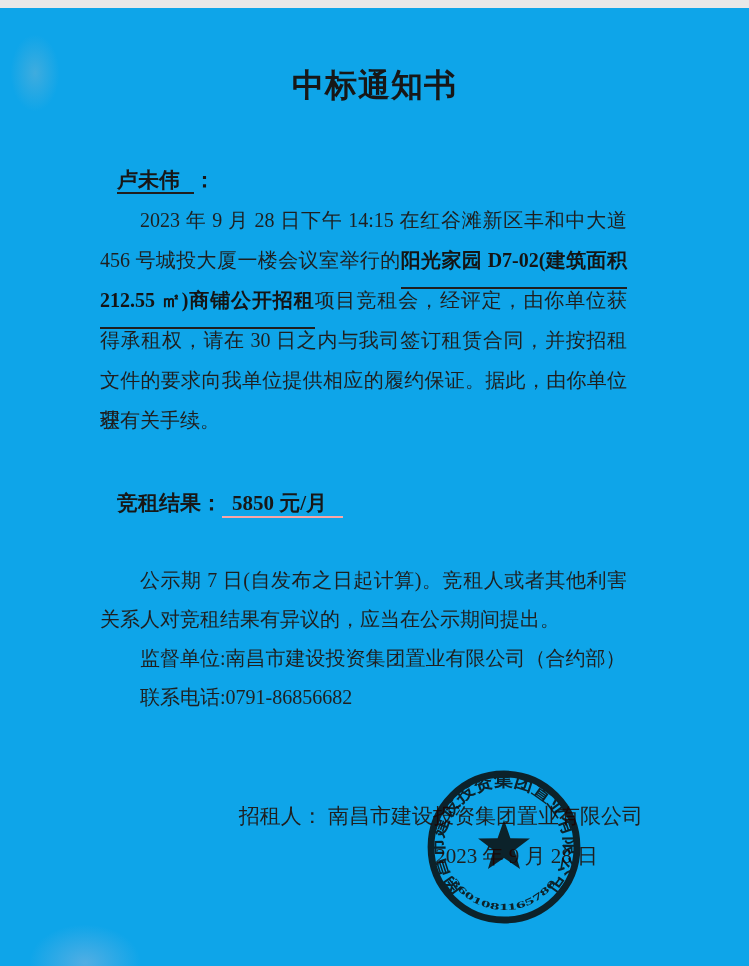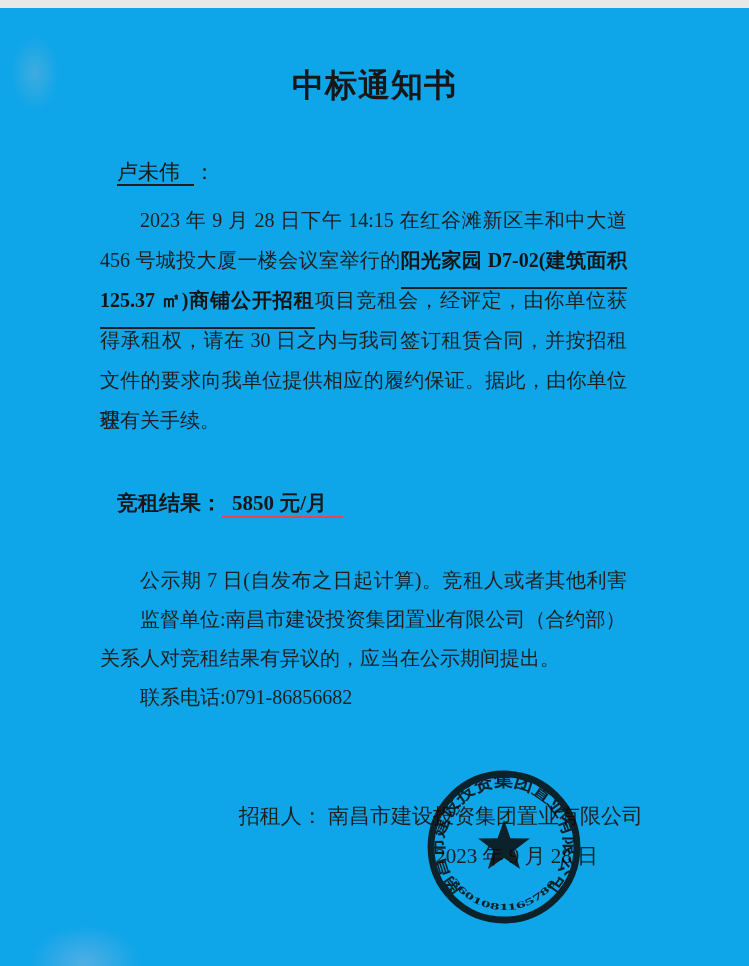--- a/index.html
+++ b/index.html
@@ -23,38 +23,38 @@
     background:radial-gradient(closest-side,rgba(235,195,215,.30),rgba(235,195,215,0) 70%);
     pointer-events:none;
   }
   .title{
     position:absolute;top:56px;left:0;width:749px;
     text-align:center;
     font-size:32px;font-weight:700;letter-spacing:1px;
     color:#171717;
   }
   .salutation{
-    position:absolute;top:144px;left:117px;height:40px;line-height:40px;
-    font-size:21px;font-weight:400;color:#171717;
+    position:absolute;top:152px;left:117px;height:40px;line-height:40px;
+    font-size:21px;font-weight:700;color:#171717;
   }
   .u-name{border-bottom:2px solid #1f1f1f;padding-right:14px;padding-bottom:0px;}
   .body-block{position:absolute;left:100px;width:527px;font-size:20px;}
   .para1{top:192px;}
   .para2{top:553px;line-height:39px;}
   .line{height:40px;line-height:40px;white-space:nowrap;}
   .para2 .line{height:39px;line-height:39px;}
   .jline{white-space:normal;text-align:justify;text-align-last:justify;}
   .indent{padding-left:40px;}
   .jline.indent{width:487px;}
   .em-seg{font-weight:700;border-bottom:2px solid #1f1f1f;padding-bottom:16px;color:#141414;}
   .result-line{
     position:absolute;top:475px;left:117px;height:40px;line-height:40px;
     font-size:21px;font-weight:700;color:#171717;white-space:pre;
   }
-  .u-value{border-bottom:2px solid #ef4444;padding:0 16px 1px 10px;}
+  .u-value{border-bottom:2px solid #fca5a5;padding:0 16px 1px 10px;}
   .footer-lessor{
     position:absolute;top:788px;right:106px;height:40px;line-height:40px;
     font-size:21px;color:#1f1f1f;white-space:pre;
   }
   .footer-date{
     position:absolute;top:828px;right:151px;height:40px;line-height:40px;
     font-size:21px;color:#1f1f1f;white-space:pre;
   }
   .seal{
     position:absolute;left:420px;top:755px;width:168px;height:168px;
@@ -71,32 +71,32 @@
   <div class="smudge-tl"></div>
   <div class="smudge-bl"></div>
 
   <div class="title">中标通知书</div>
 
   <div class="salutation"><span class="u-name">卢未伟</span><span>：</span></div>
 
   <div class="body-block para1">
     <div class="line jline indent"><span>2023 年 9 月 28 日下午 14:15 在红谷滩新区丰和中大道</span></div>
     <div class="line jline"><span>456 号城投大厦一楼会议室举行的</span><span class="em-seg">阳光家园 D7-02(建筑面积</span></div>
-    <div class="line jline"><span class="em-seg">125.37 ㎡)商铺公开招租</span><span>项目竞租会，经评定，由你单位获</span></div>
+    <div class="line jline"><span class="em-seg">212.55 ㎡)商铺公开招租</span><span>项目竞租会，经评定，由你单位获</span></div>
     <div class="line jline"><span>得承租权，请在 30 日之内与我司签订租赁合同，并按招租</span></div>
     <div class="line jline"><span>文件的要求向我单位提供相应的履约保证。据此，由你单位获</span></div>
     <div class="line"><span>理有关手续。</span></div>
   </div>
 
   <div class="result-line"><span>竞租结果：</span><span class="u-value">5850 元/月</span></div>
 
   <div class="body-block para2">
     <div class="line jline indent"><span>公示期 7 日(自发布之日起计算)。竞租人或者其他利害</span></div>
+    <div class="line"><span>关系人对竞租结果有异议的，应当在公示期间提出。</span></div>
     <div class="line indent"><span>监督单位:南昌市建设投资集团置业有限公司（合约部）</span></div>
-    <div class="line"><span>关系人对竞租结果有异议的，应当在公示期间提出。</span></div>
     <div class="line indent"><span>联系电话:0791-86856682</span></div>
   </div>
 
   <div class="footer-lessor">招租人： 南昌市建设投资集团置业有限公司</div>
   <div class="footer-date">2023 年 9 月 28 日</div>
 
   <svg class="seal" viewBox="0 0 160 160" xmlns="http://www.w3.org/2000/svg">
     <defs>
       <path id="companyArc" d="M 39 121 A 58 58 0 1 1 121 121" fill="none"></path>
       <path id="numberArc" d="M 28 110 A 60 60 0 0 0 132 110" fill="none"></path>

